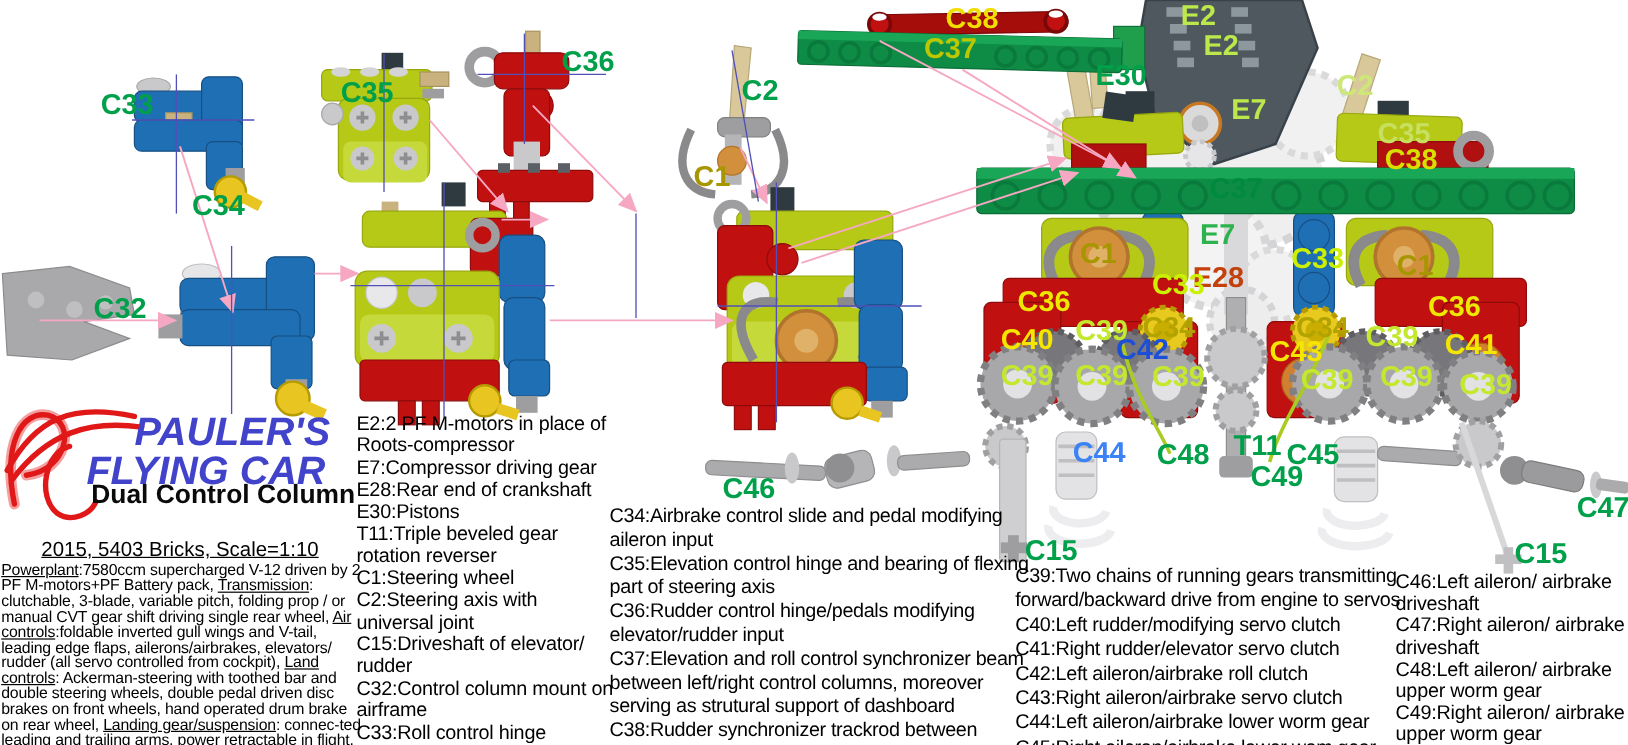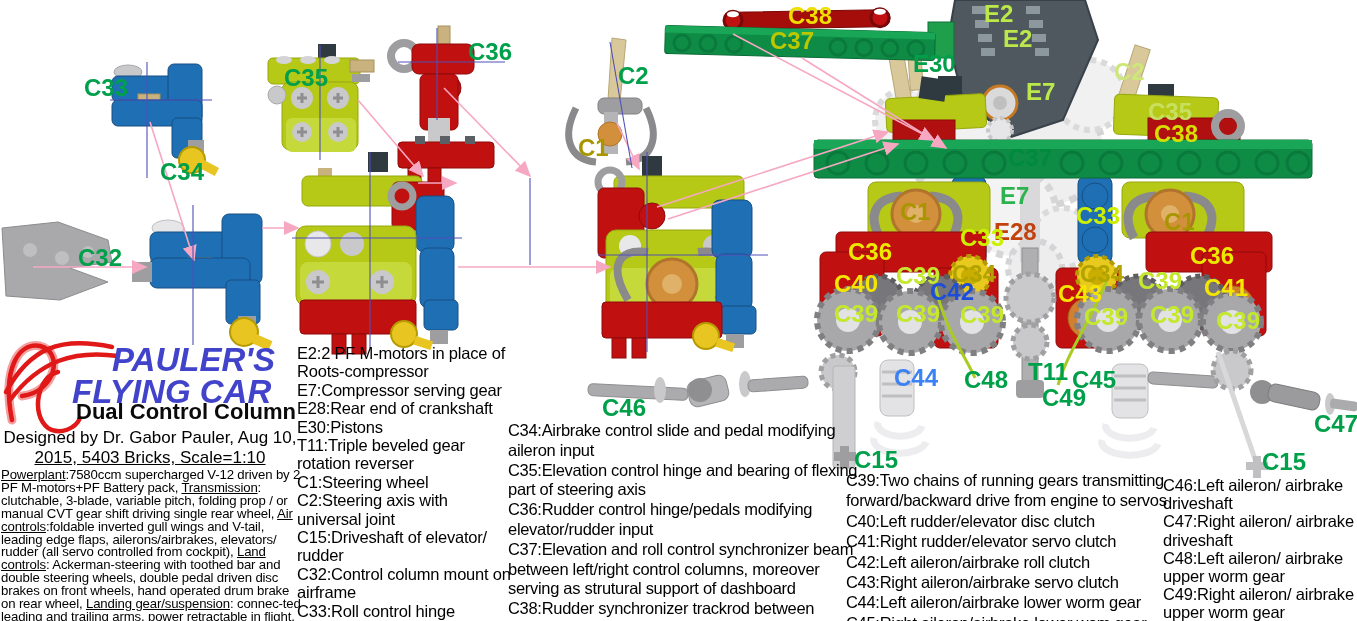--- a/index.html
+++ b/index.html
@@ -431,46 +431,45 @@
       <span class="plabel" style="left: 1072px; top: 368px; color: rgb(0, 160, 75);">C45</span>
       <span class="plabel" style="left: 602px; top: 396px; color: rgb(0, 160, 75);">C46</span>
       <span class="plabel" style="left: 854px; top: 448px; color: rgb(0, 160, 75);">C15</span>
       <span class="plabel" style="left: 1262px; top: 450px; color: rgb(0, 160, 75);">C15</span>
       <span class="plabel" style="left: 1314px; top: 412px; color: rgb(0, 160, 75);">C47</span>
     </div>
 
 <div class="logo-title" id="title2">FLYING CAR</div>
 <div class="logo-title" id="title1">PAULER'S</div>
 <div id="subtitle">Dual Control Column</div>
-<div class="designed" id="designed1">Designed by Dr. Gabor Pauler, Aug 10,</div>
 <div class="designed" id="designed2">2015, 5403 Bricks, Scale=1:10</div>
 <div id="specs-text"><u>Powerplant</u><span>:7580ccm supercharged V-12 driven by 2 PF M-motors+PF Battery pack, </span><u>Transmission</u><span>: clutchable, 3-blade, variable pitch, folding prop / or manual CVT gear shift driving single rear wheel, </span><u>Air controls</u><span>:foldable inverted gull wings and V-tail, leading edge flaps, ailerons/airbrakes, elevators/ rudder (all servo controlled from cockpit), </span><u>Land controls</u><span>: Ackerman-steering with toothed bar and double steering wheels, double pedal driven disc brakes on front wheels, hand operated drum brake on rear wheel, </span><u>Landing gear/suspension</u><span>: connec-ted leading and trailing arms, power retractable in flight, </span></div>
 
 <div class="legend" id="legend-a">
       <p>E2:2 PF M-motors in place of Roots-compressor</p>
-      <p>E7:Compressor serving gear</p>
+      <p>E7:Compressor driving gear</p>
       <p>E28:Rear end of crankshaft</p>
       <p>E30:Pistons</p>
       <p>T11:Triple beveled gear rotation reverser</p>
       <p>C1:Steering wheel</p>
       <p>C2:Steering axis with universal joint</p>
       <p>C15:Driveshaft of elevator/ rudder</p>
       <p>C32:Control column mount on airframe</p>
       <p>C33:Roll control hinge</p>
     </div>
 <div class="legend" id="legend-b">
       <p>C34:Airbrake control slide and pedal modifying aileron input</p>
       <p>C35:Elevation control hinge and bearing of flexing part of steering axis</p>
       <p>C36:Rudder control hinge/pedals modifying elevator/rudder input</p>
       <p>C37:Elevation and roll control synchronizer beam between left/right control columns, moreover serving as strutural support of dashboard</p>
       <p>C38:Rudder synchronizer trackrod between left/right control columns</p>
     </div>
 <div class="legend" id="legend-c">
       <p>C39:Two chains of running gears transmitting forward/backward drive from engine to servos</p>
-      <p>C40:Left rudder/elevator disc clutch</p>
+      <p>C40:Left rudder/modifying servo clutch</p>
       <p>C41:Right rudder/elevator servo clutch</p>
       <p>C42:Left aileron/airbrake roll clutch</p>
       <p>C43:Right aileron/airbrake servo clutch</p>
       <p>C44:Left aileron/airbrake lower worm gear</p>
       <p>C45:Right aileron/airbrake lower wom gear</p>
     </div>
 <div class="legend" id="legend-d">
       <p>C46:Left aileron/ airbrake driveshaft</p>
       <p>C47:Right aileron/ airbrake driveshaft</p>
       <p>C48:Left aileron/ airbrake upper worm gear</p>

